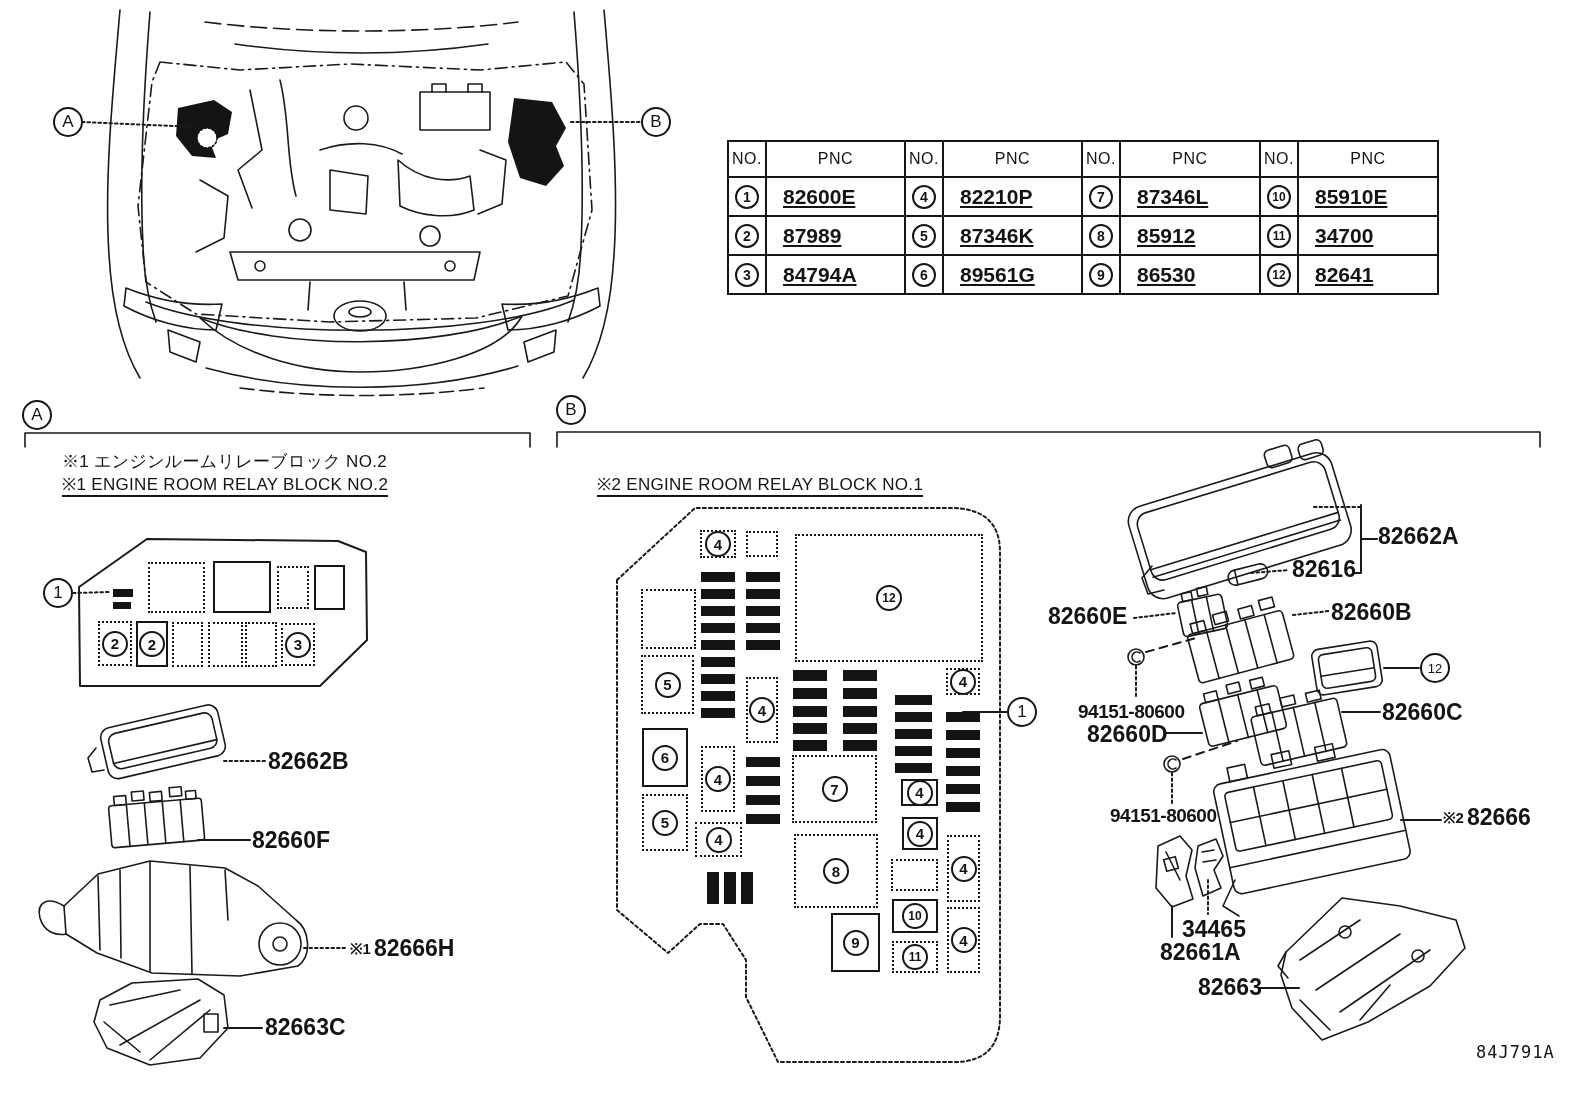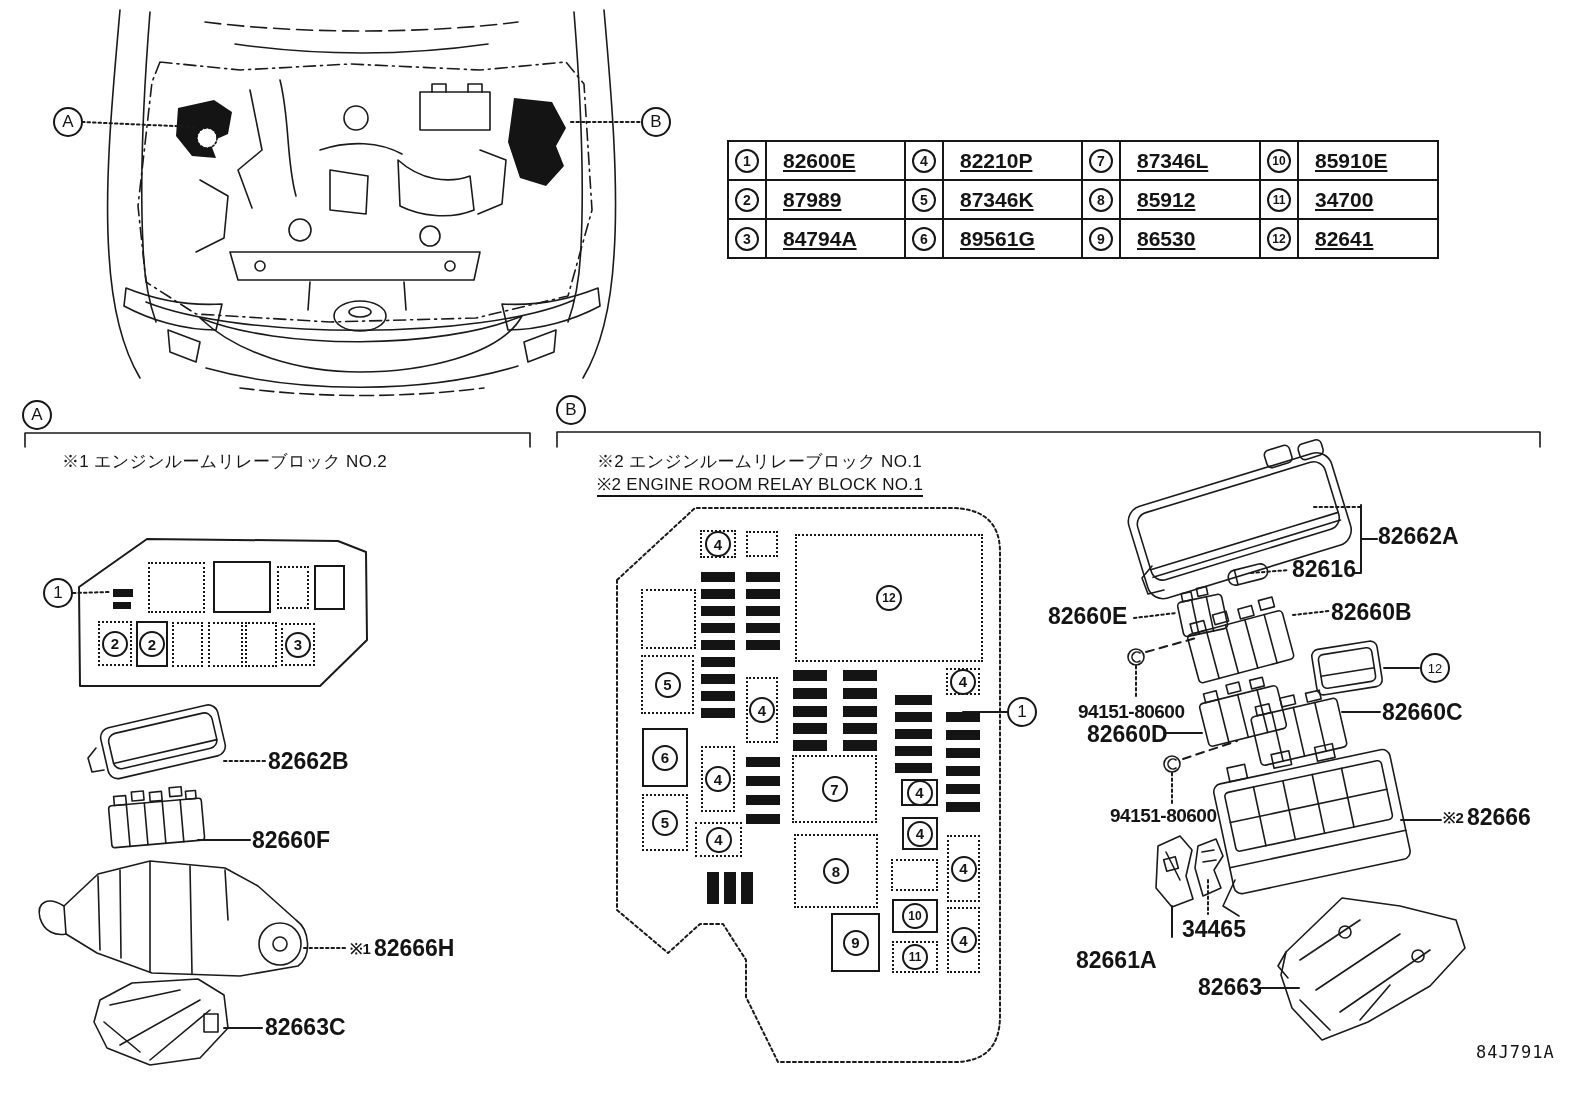--- a/index.html
+++ b/index.html
@@ -301,20 +301,30 @@
         <col style="width:139px">
       <col style="width:38px">
         <col style="width:139px">
       <col style="width:38px">
         <col style="width:140px">
       <col style="width:38px">
         <col style="width:140px">
     </colgroup>
     <tbody>
         <tr>
+          <th>NO.</th>
+          <th>PNC</th>
+          <th>NO.</th>
+          <th>PNC</th>
+          <th>NO.</th>
+          <th>PNC</th>
+          <th>NO.</th>
+          <th>PNC</th>
+        </tr>
+        <tr>
           <td class="no"><span class="ncirc">1</span></td>
           <td class="pnc">82600E</td>
           <td class="no"><span class="ncirc">4</span></td>
           <td class="pnc">82210P</td>
           <td class="no"><span class="ncirc">7</span></td>
           <td class="pnc">87346L</td>
           <td class="no"><span class="ncirc wide" style="font-size: 12px;">10</span></td>
           <td class="pnc">85910E</td>
         </tr>
         <tr>
@@ -334,22 +344,24 @@
           <td class="pnc">89561G</td>
           <td class="no"><span class="ncirc">9</span></td>
           <td class="pnc">86530</td>
           <td class="no"><span class="ncirc wide" style="font-size: 12px;">12</span></td>
           <td class="pnc">82641</td>
         </tr>
       </tbody>
   </table>
 
   <div class="ttl" style="left:62px;top:450px">※1 エンジンルームリレーブロック NO.2</div>
-
-  <div class="ttl" style="left:597px;top:450px">※2 エンジンルームリレーブロック NO.1</div>
+  <div class="ttl" style="left:62px;top:472px">
+    <span class="ttl-en">※1 ENGINE ROOM RELAY BLOCK NO.2</span>
+  </div>
+
   <div class="ttl" style="left:597px;top:472px">
     <span class="ttl-en">※2 ENGINE ROOM RELAY BLOCK NO.1</span>
   </div>
 
   <div id="cells">
       <div class="cell dot" style="left: 148px; top: 562px; width: 57px; height: 51px;"></div>
       <div class="cell" style="left: 213px; top: 561px; width: 58px; height: 52px;"></div>
       <div class="cell dot" style="left: 277px; top: 566px; width: 32px; height: 43px;"></div>
       <div class="cell" style="left: 314px; top: 565px; width: 31px; height: 45px;"></div>
       <div class="cell dot" style="left: 98px; top: 621px; width: 34px; height: 45px;">
@@ -483,18 +495,18 @@
       <div class="plabel" style="left: 1378px; top: 523px;"><span>82662A</span></div>
       <div class="plabel" style="left: 1292px; top: 556px;"><span>82616</span></div>
       <div class="plabel" style="left: 1048px; top: 603px;"><span>82660E</span></div>
       <div class="plabel" style="left: 1331px; top: 599px;"><span>82660B</span></div>
       <div class="plabel sm" style="left: 1078px; top: 701px;"><span>94151-80600</span></div>
       <div class="plabel" style="left: 1087px; top: 721px;"><span>82660D</span></div>
       <div class="plabel" style="left: 1382px; top: 699px;"><span>82660C</span></div>
       <div class="plabel sm" style="left: 1110px; top: 805px;"><span>94151-80600</span></div>
       <div class="plabel" style="left: 1443px; top: 804px;"><span class="pre">※2</span><span>82666</span></div>
       <div class="plabel" style="left: 1182px; top: 916px;"><span>34465</span></div>
-      <div class="plabel" style="left: 1076px; top: 939px; margin-top: 8px;"><span>82661A</span></div>
+      <div class="plabel" style="left: 1160px; top: 939px;"><span>82661A</span></div>
       <div class="plabel" style="left: 1198px; top: 974px;"><span>82663</span></div>
     </div>
 
   <div class="drawing-code">84J791A</div>
 </div>
 
 </body></html>

